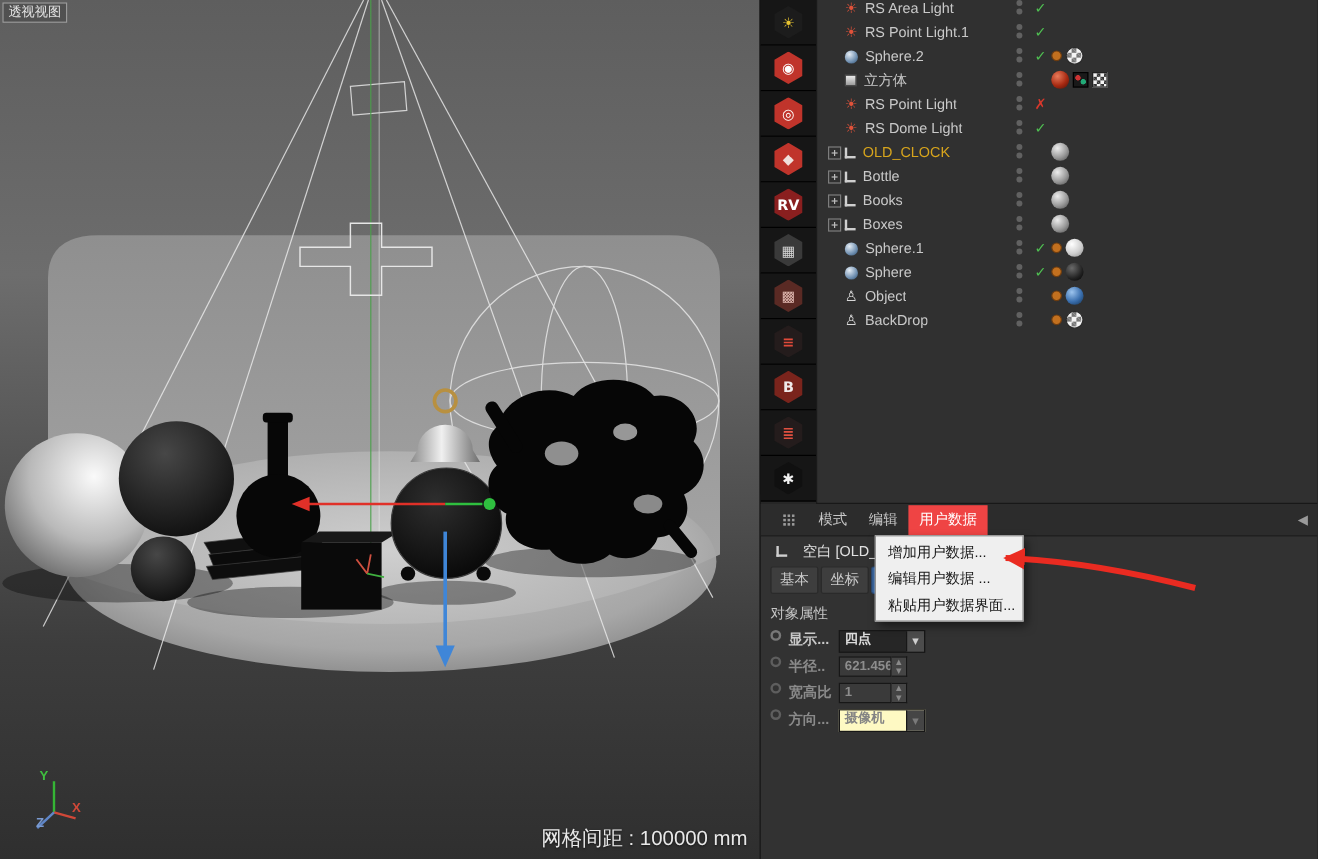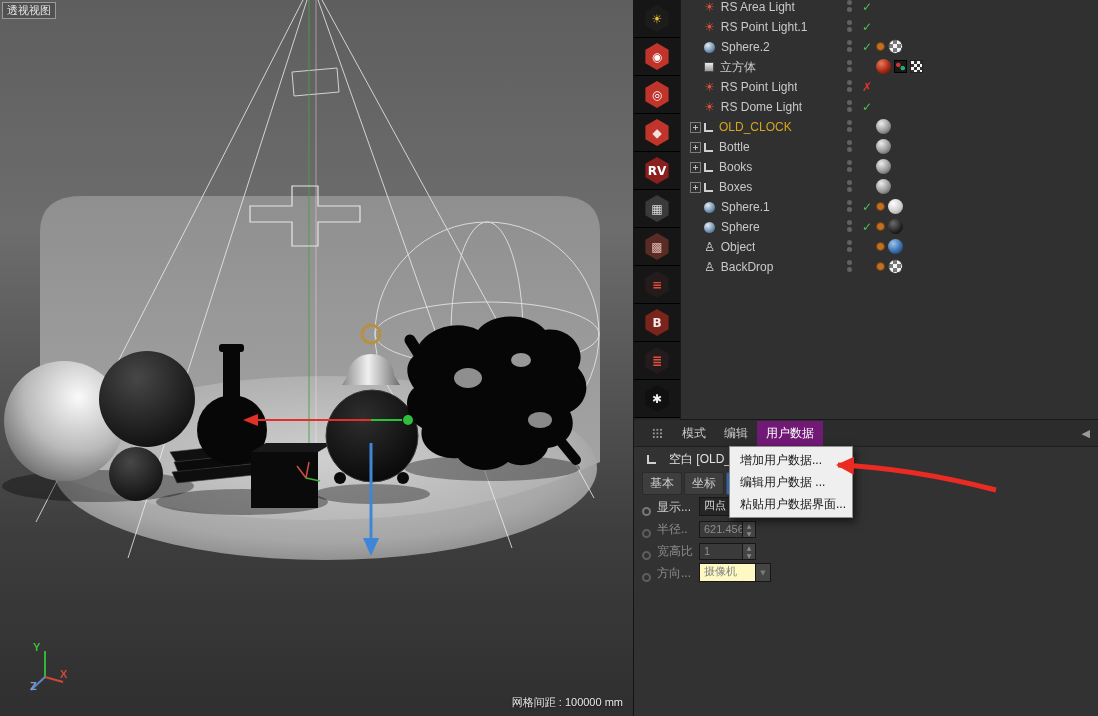--- a/index.html
+++ b/index.html
@@ -4,21 +4,21 @@
 <style>
   html,body{margin:0;padding:0;background:#222;}
   #app{position:relative;width:1098px;height:716px;overflow:hidden;
        font-family:"Liberation Sans","DejaVu Sans",sans-serif;background:#2a2a2a;
        -webkit-font-smoothing:antialiased;}
   
   #viewport{position:absolute;left:0;top:0;width:633px;height:716px;overflow:hidden;background:#4a4a4a;}
   #viewport svg{display:block;}
   .vp-label{position:absolute;left:2px;top:2px;font-size:11px;color:#e2e2e2;border:1px solid #9a9a9a;
             padding:0 4px;background:rgba(40,40,40,.25);line-height:15px;}
-  .grid-label{position:absolute;right:10px;bottom:6px;font-size:11px;color:#e8e8e8;text-shadow:0 1px 2px rgba(0,0,0,.6);}
+  .grid-label{position:absolute;right:10px;bottom:6px;font-size:17px;color:#e8e8e8;text-shadow:0 1px 2px rgba(0,0,0,.6);}
   .axis-label{position:absolute;font-size:11px;font-weight:bold;}
   #axis-y{left:33px;top:641px;color:#3fbf3f;}
   #axis-x{left:60px;top:668px;color:#d04838;}
   #axis-z{left:30px;top:680px;color:#7a9ad0;}
   
   #right{position:absolute;left:633px;top:0;width:465px;height:716px;background:#262626;border-left:1px solid #141414;box-sizing:border-box;}
   
   #shelf{position:absolute;left:0;top:0;width:46px;height:412px;background:#0e0e0e;}
   .shelf-tile{width:46px;height:37px;display:flex;align-items:center;justify-content:center;border-bottom:1px solid #000;background:#161616;}
   .hex{width:27px;height:27px;display:flex;align-items:center;justify-content:center;
@@ -62,30 +62,30 @@
   .tag-checker-flat{width:13px;height:13px;border:1px solid #222;box-sizing:border-box;background-color:#f4f4f4;
       background-image:linear-gradient(45deg,#333 25%,transparent 25%,transparent 75%,#333 75%),linear-gradient(45deg,#333 25%,transparent 25%,transparent 75%,#333 75%);
       background-size:6px 6px;background-position:0 0,3px 3px;}
   .tag-speckle-flat{width:13px;height:13px;background:#191919;border:1px solid #000;box-sizing:border-box;
       background-image:radial-gradient(circle at 30% 35%,#c33 0 2px,transparent 2.5px),radial-gradient(circle at 70% 65%,#2a7 0 2px,transparent 2.5px);}
   
   #am{position:absolute;left:0;top:420px;width:465px;height:296px;background:#323232;}
   #am-header{height:26px;background:#2c2c2c;border-bottom:1px solid #1e1e1e;display:flex;align-items:center;padding-left:18px;}
   .grip{width:11px;height:11px;margin-right:10px;background-image:radial-gradient(#9a9a9a 1px,transparent 1.3px);background-size:3.6px 3.6px;}
   .am-menu{padding:4px 9px;font-size:12px;color:#c8c8c8;cursor:default;}
-  .am-menu.active{background:#701a75;color:#fff;}
+  .am-menu.active{background:#ef4444;color:#fff;}
   #am-header .spacer{flex:1;}
   .panel-opt{margin-right:9px;color:#9a9a9a;font-size:11px;font-family:"DejaVu Sans",sans-serif;}
   #am-objrow{height:25px;display:flex;align-items:center;padding-left:13px;gap:7px;color:#e2e2e2;font-size:12px;}
   #am-objrow .name{max-width:108px;white-space:nowrap;overflow:hidden;}
   #am-subtabs{height:22px;display:flex;align-items:center;padding-left:8px;gap:2px;}
   .subtab{padding:2px 7px;font-size:12px;color:#cccccc;background:#3e3e3e;border:1px solid #2a2a2a;border-radius:2px;}
   .subtab.active{background:#3e6ca8;border-color:#2c4e7c;color:#fff;}
   #am-section{padding:9px 0 5px 8px;font-size:12px;color:#c6c6c6;}
-  .field-row{height:22px;display:flex;align-items:flex-end;padding-left:8px;font-size:12px;color:#c9c9c9;}
+  .field-row{height:22px;display:flex;align-items:flex-start;padding-left:8px;font-size:12px;color:#c9c9c9;font-weight:bold;}
   .field-row.disabled{color:#8a8a8a;}
   .key-ring{width:9px;height:9px;border:2px solid #787878;border-radius:50%;margin-right:6px;box-sizing:border-box;flex:0 0 auto;}
   .field-row.disabled .key-ring{border-color:#5e5e5e;}
   .f-label{width:40px;white-space:nowrap;overflow:hidden;flex:0 0 auto;}
   .w-select{display:inline-flex;width:70px;height:17px;border:1px solid #171717;background:#262626;align-items:stretch;margin-left:2px;}
   .w-select .w-val{flex:1;font-size:11px;color:#dcdcdc;padding:0 4px;line-height:15px;white-space:nowrap;overflow:hidden;}
   .w-select .w-arrow{width:14px;background:#4c4c4c;border-left:1px solid #171717;display:flex;align-items:center;justify-content:center;
       font-size:7px;color:#cfcfcf;font-family:"DejaVu Sans",sans-serif;}
   .field-row.disabled .w-select{background:#fef9c3;}
   .field-row.disabled .w-select .w-val{color:#848484;}
@@ -465,20 +465,21 @@
       </div>
       <div id="am-objrow">
         <span class="oi oi-null"></span>
         <span class="name">空白 [OLD_C...</span>
       </div>
       <div id="am-subtabs">
           <span class="subtab">基本</span>
           <span class="subtab">坐标</span>
           <span class="subtab active">对象</span>
         </div>
+      <div id="am-section">对象属性</div>
       <div id="am-fields">
           <div class="field-row">
             <i class="key-ring"></i>
             <span class="f-label">显示...</span>
             <span class="w-select">
               <span class="w-val">四点</span>
               <span class="w-arrow">▼</span>
             </span>
           </div>
           <div class="field-row disabled">

